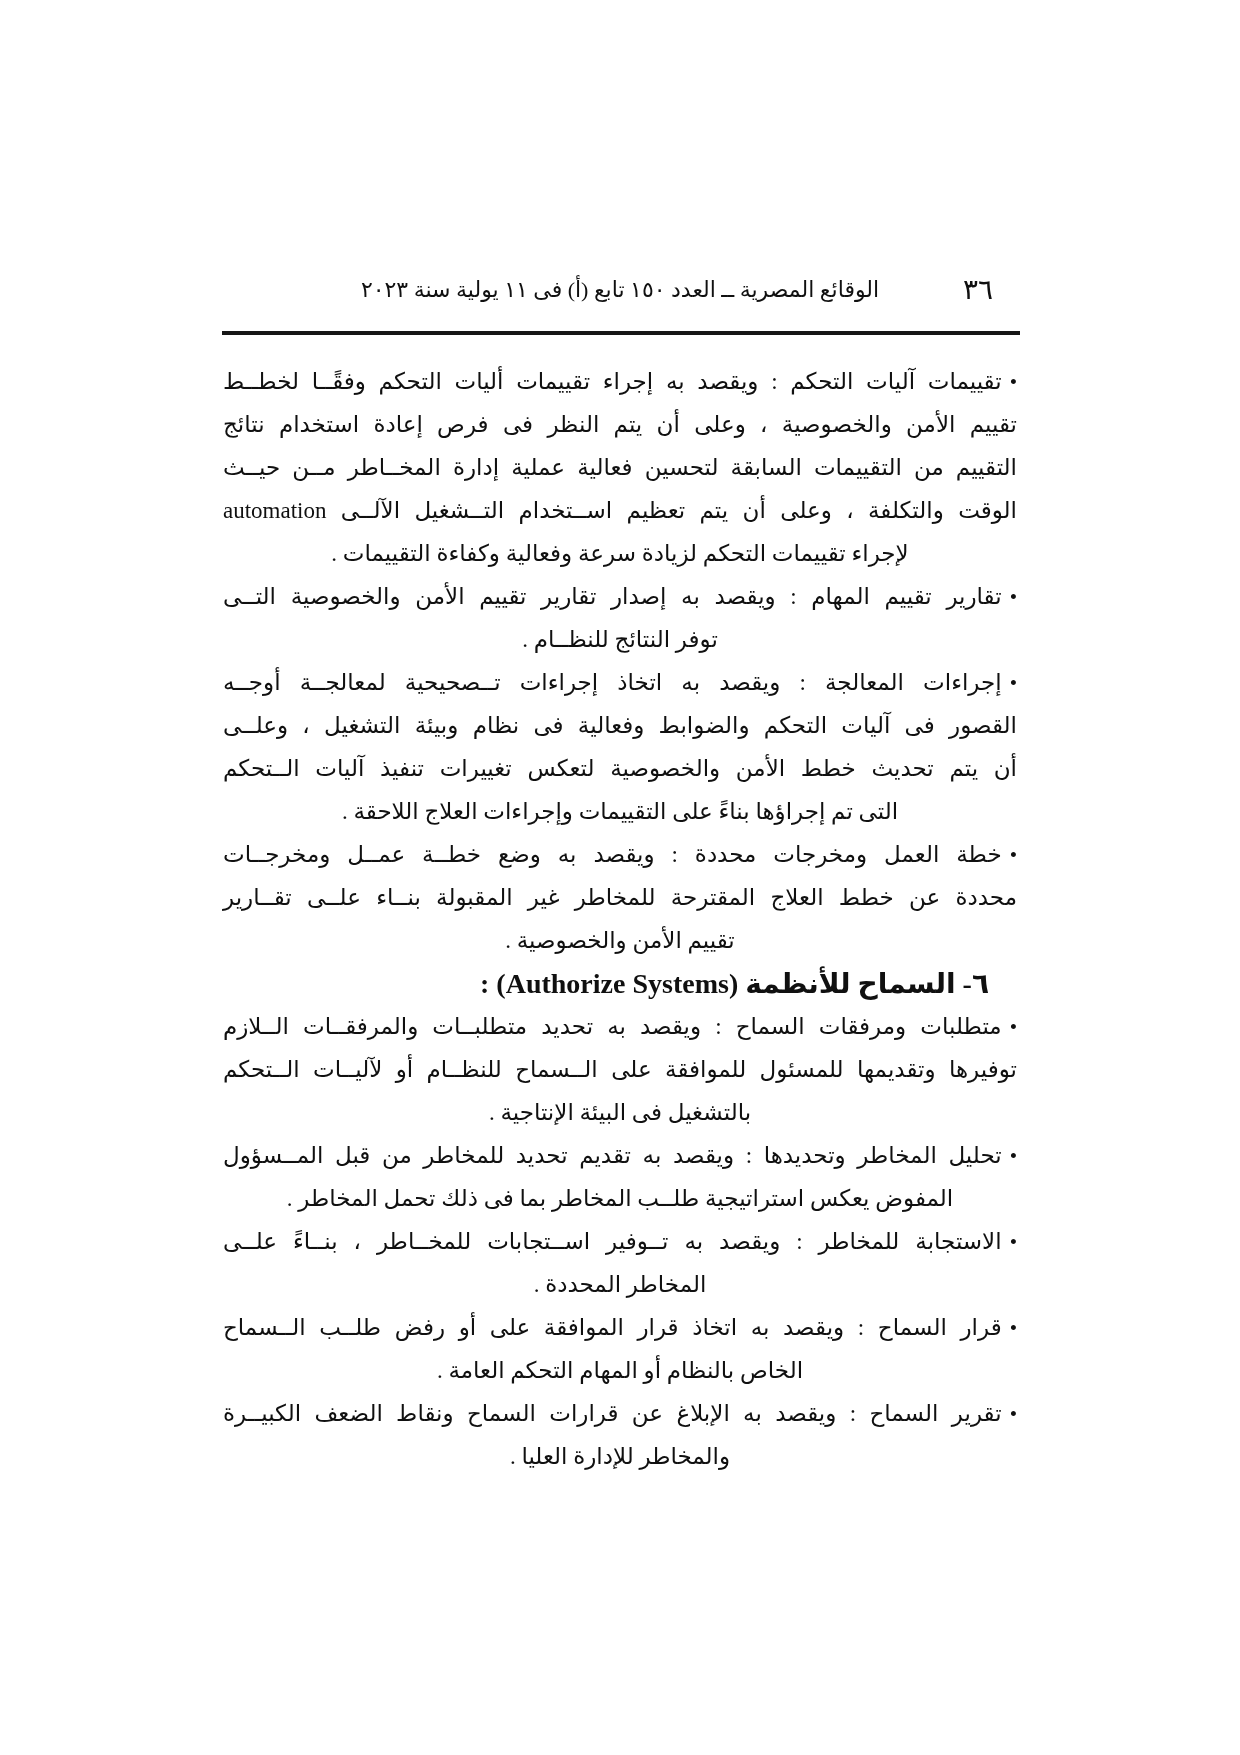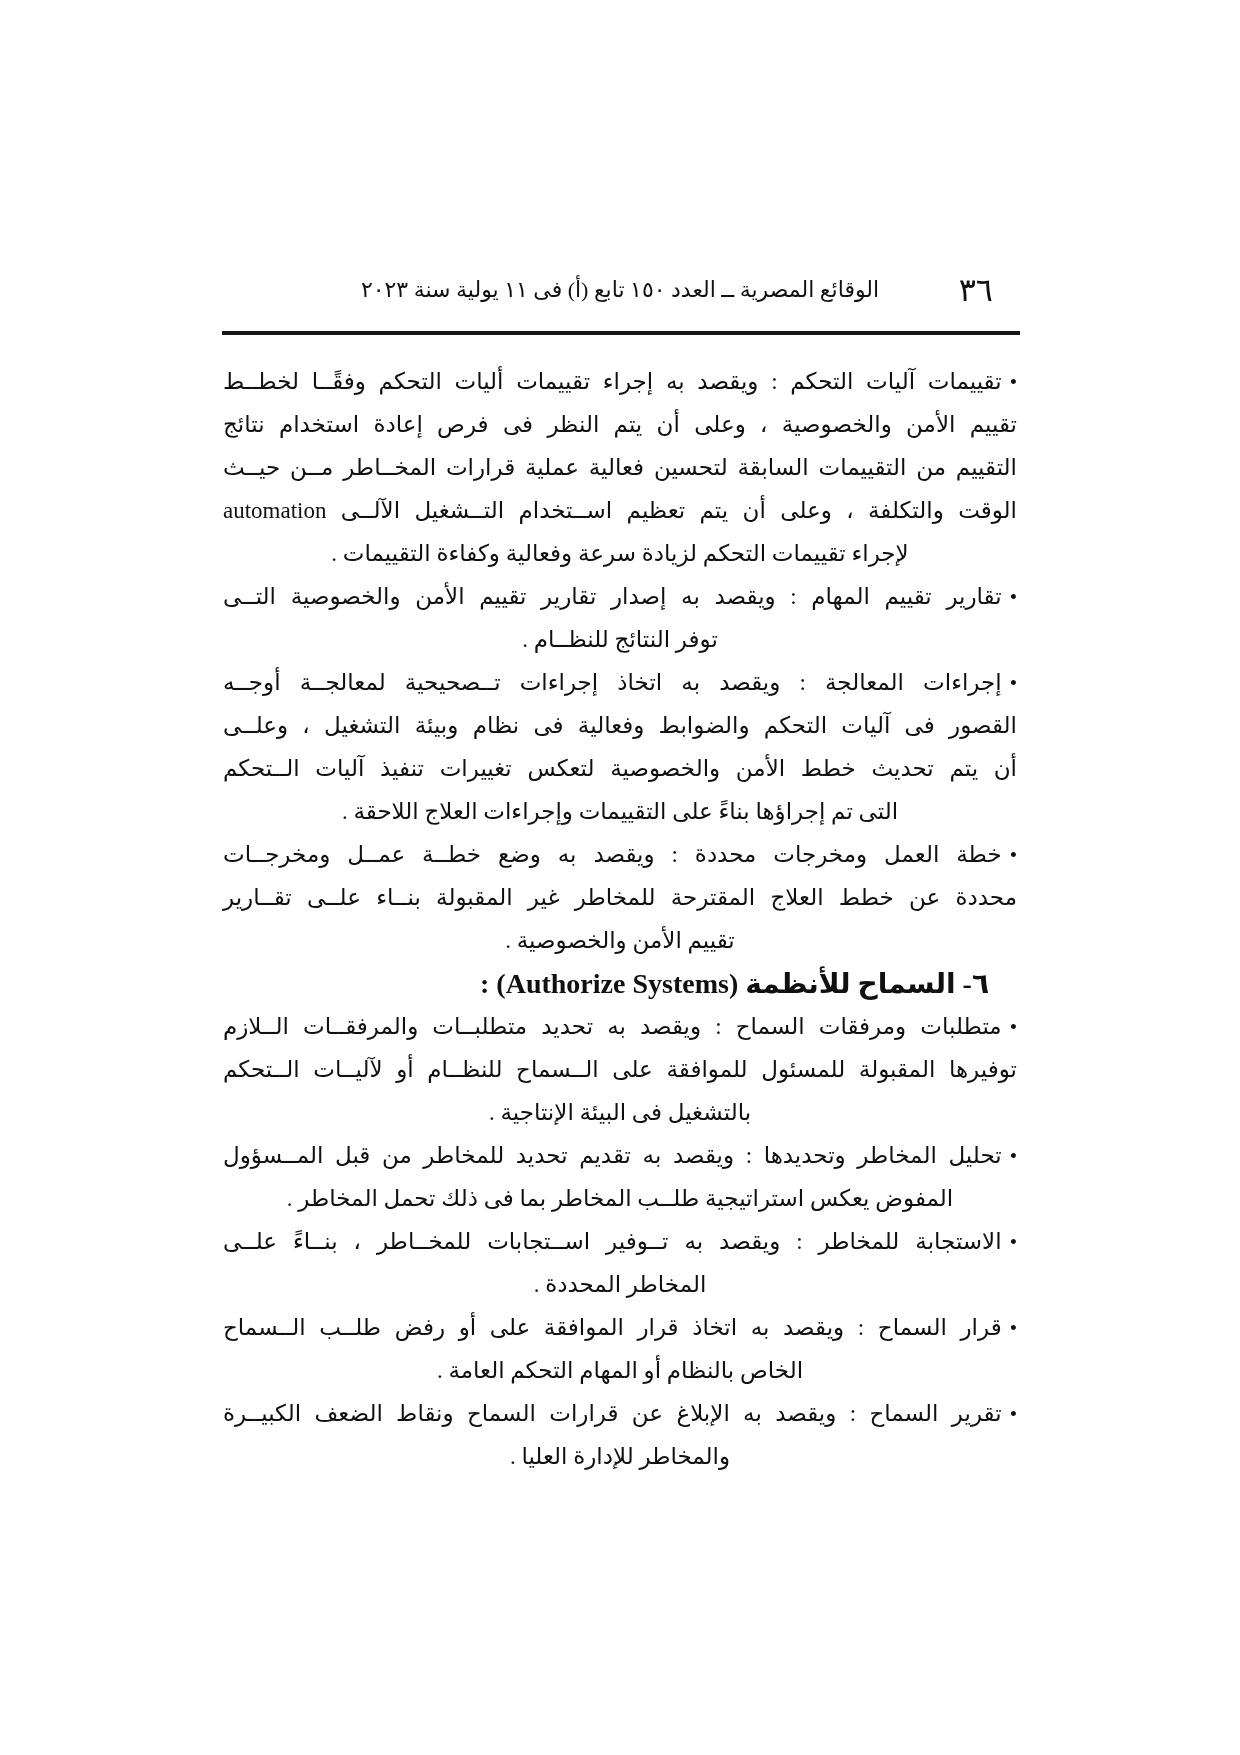--- a/index.html
+++ b/index.html
@@ -30,21 +30,21 @@
     right: 0;
     text-align: center;
     font-size: 22px;
     line-height: 44px;
     white-space: nowrap;
   }
   .page-number {
     position: absolute;
     right: 247px;
     top: 0;
-    font-size: 32px;
+    font-size: 28px;
     line-height: 44px;
   }
   .header-rule {
     position: absolute;
     top: 331px;
     left: 222px;
     width: 798px;
     height: 4px;
     background: #161616;
   }
@@ -92,35 +92,35 @@
 
 <div class="page">
   <div class="page-header">
     <div class="header-title">الوقائع المصرية ــ العدد ١٥٠ تابع (أ) فى ١١ يولية سنة ٢٠٢٣</div>
     <div class="page-number">٣٦</div>
   </div>
   <div class="header-rule"></div>
   <div class="body-content">
       <div class="line"><span class="marker">•</span><span>تقييمات آليات التحكم : ويقصد به إجراء تقييمات أليات التحكم وفقًــا لخطــط</span></div>
       <div class="line"><span>تقييم الأمن والخصوصية ، وعلى أن يتم النظر فى فرص إعادة استخدام نتائج</span></div>
-      <div class="line"><span>التقييم من التقييمات السابقة لتحسين فعالية عملية قرارات المخــاطر مــن حيــث</span></div>
+      <div class="line"><span>التقييم من التقييمات السابقة لتحسين فعالية عملية إدارة المخــاطر مــن حيــث</span></div>
       <div class="line"><span>الوقت والتكلفة ، وعلى أن يتم تعظيم اســتخدام التــشغيل الآلــى automation</span></div>
       <div class="line last"><span>لإجراء تقييمات التحكم لزيادة سرعة وفعالية وكفاءة التقييمات .</span></div>
       <div class="line"><span class="marker">•</span><span>تقارير تقييم المهام : ويقصد به إصدار تقارير تقييم الأمن والخصوصية التــى</span></div>
       <div class="line last"><span>توفر النتائج للنظــام .</span></div>
       <div class="line"><span class="marker">•</span><span>إجراءات المعالجة : ويقصد به اتخاذ إجراءات تــصحيحية لمعالجــة أوجــه</span></div>
       <div class="line"><span>القصور فى آليات التحكم والضوابط وفعالية فى نظام وبيئة التشغيل ، وعلــى</span></div>
       <div class="line"><span>أن يتم تحديث خطط الأمن والخصوصية لتعكس تغييرات تنفيذ آليات الــتحكم</span></div>
       <div class="line last"><span>التى تم إجراؤها بناءً على التقييمات وإجراءات العلاج اللاحقة .</span></div>
       <div class="line"><span class="marker">•</span><span>خطة العمل ومخرجات محددة : ويقصد به وضع خطــة عمــل ومخرجــات</span></div>
       <div class="line"><span>محددة عن خطط العلاج المقترحة للمخاطر غير المقبولة بنــاء علــى تقــارير</span></div>
       <div class="line last"><span>تقييم الأمن والخصوصية .</span></div>
       <div class="heading-line">٦- السماح للأنظمة (Authorize Systems) :</div>
       <div class="line"><span class="marker">•</span><span>متطلبات ومرفقات السماح : ويقصد به تحديد متطلبــات والمرفقــات الــلازم</span></div>
-      <div class="line"><span>توفيرها المقبولة للمسئول للموافقة على الــسماح للنظــام أو لآليــات الــتحكم</span></div>
+      <div class="line"><span>توفيرها وتقديمها للمسئول للموافقة على الــسماح للنظــام أو لآليــات الــتحكم</span></div>
       <div class="line last"><span>بالتشغيل فى البيئة الإنتاجية .</span></div>
       <div class="line"><span class="marker">•</span><span>تحليل المخاطر وتحديدها : ويقصد به تقديم تحديد للمخاطر من قبل المــسؤول</span></div>
       <div class="line last"><span>المفوض يعكس استراتيجية طلــب المخاطر بما فى ذلك تحمل المخاطر .</span></div>
       <div class="line"><span class="marker">•</span><span>الاستجابة للمخاطر : ويقصد به تــوفير اســتجابات للمخــاطر ، بنــاءً علــى</span></div>
       <div class="line last"><span>المخاطر المحددة .</span></div>
       <div class="line"><span class="marker">•</span><span>قرار السماح : ويقصد به اتخاذ قرار الموافقة على أو رفض طلــب الــسماح</span></div>
       <div class="line last"><span>الخاص بالنظام أو المهام التحكم العامة .</span></div>
       <div class="line"><span class="marker">•</span><span>تقرير السماح : ويقصد به الإبلاغ عن قرارات السماح ونقاط الضعف الكبيــرة</span></div>
       <div class="line last"><span>والمخاطر للإدارة العليا .</span></div>
     </div>

